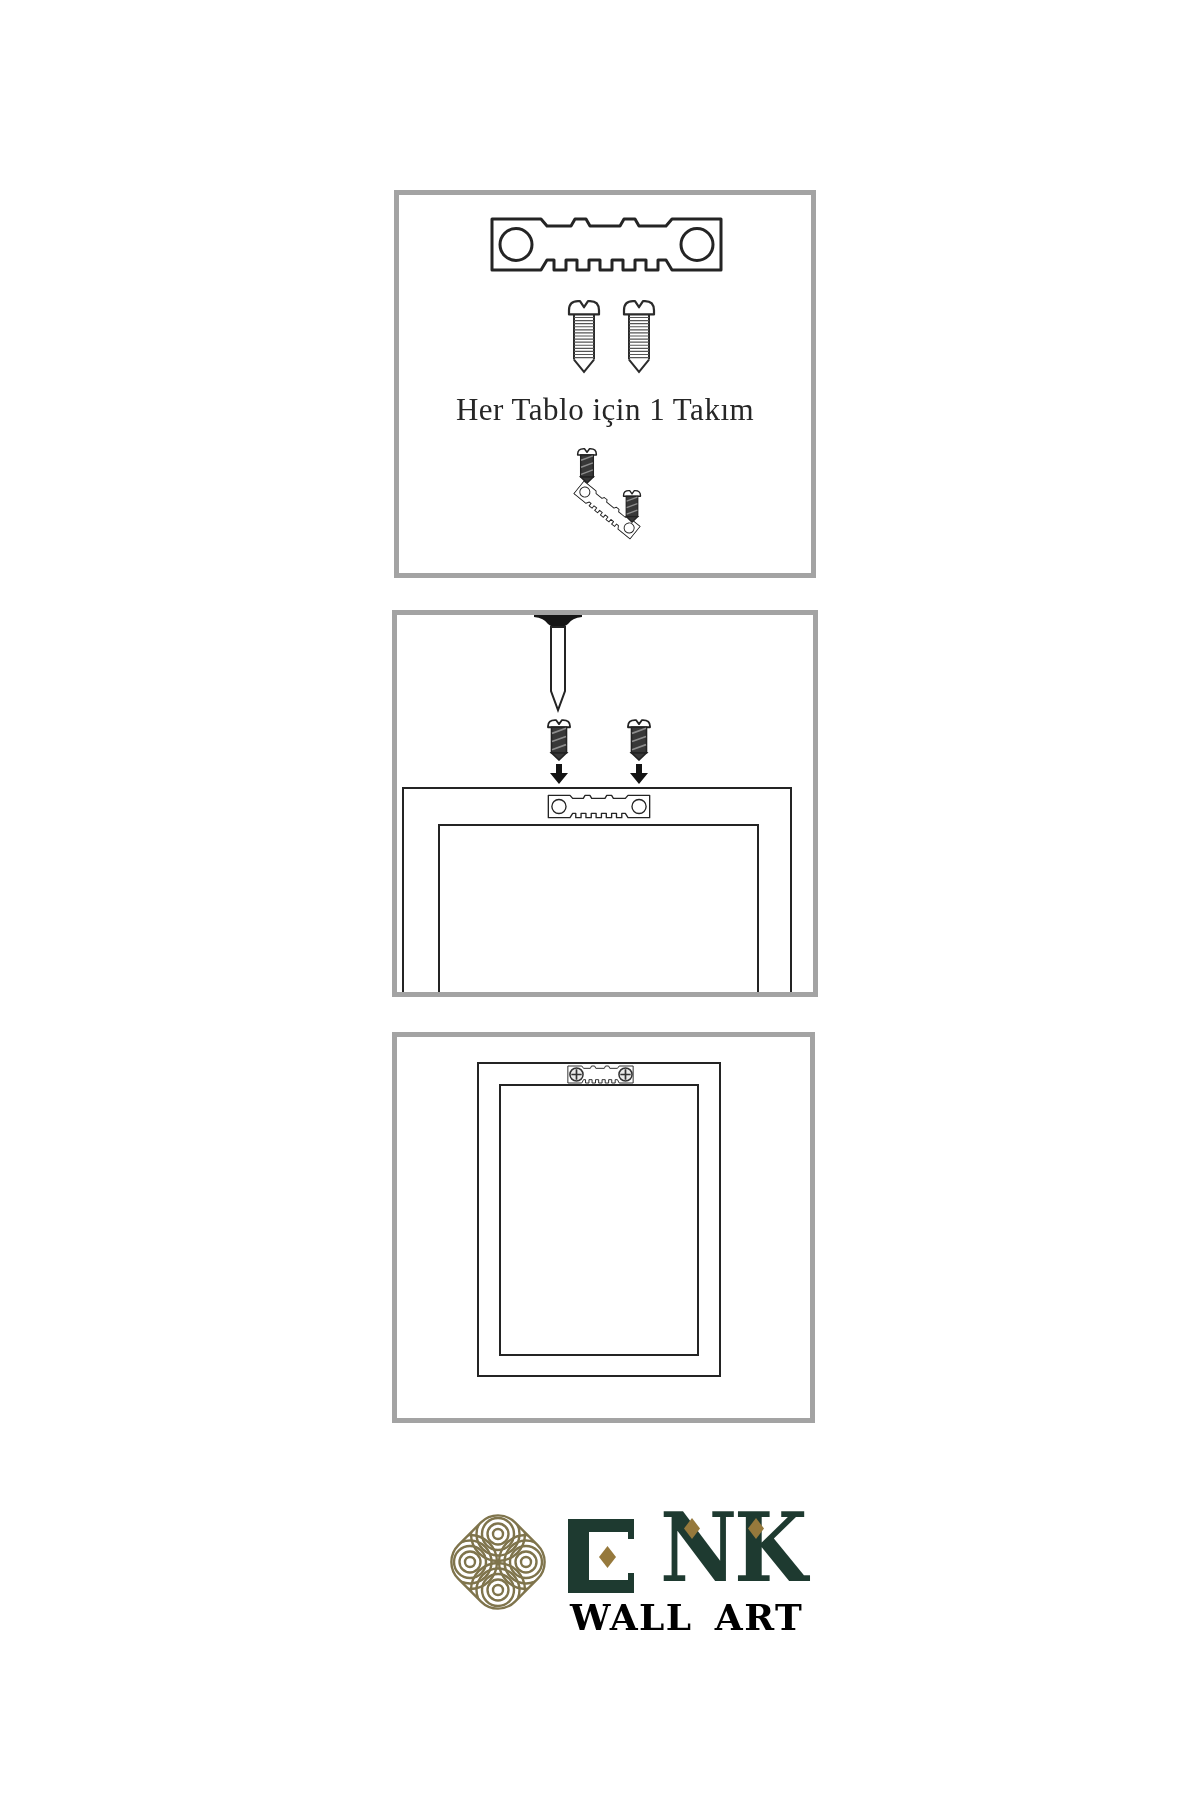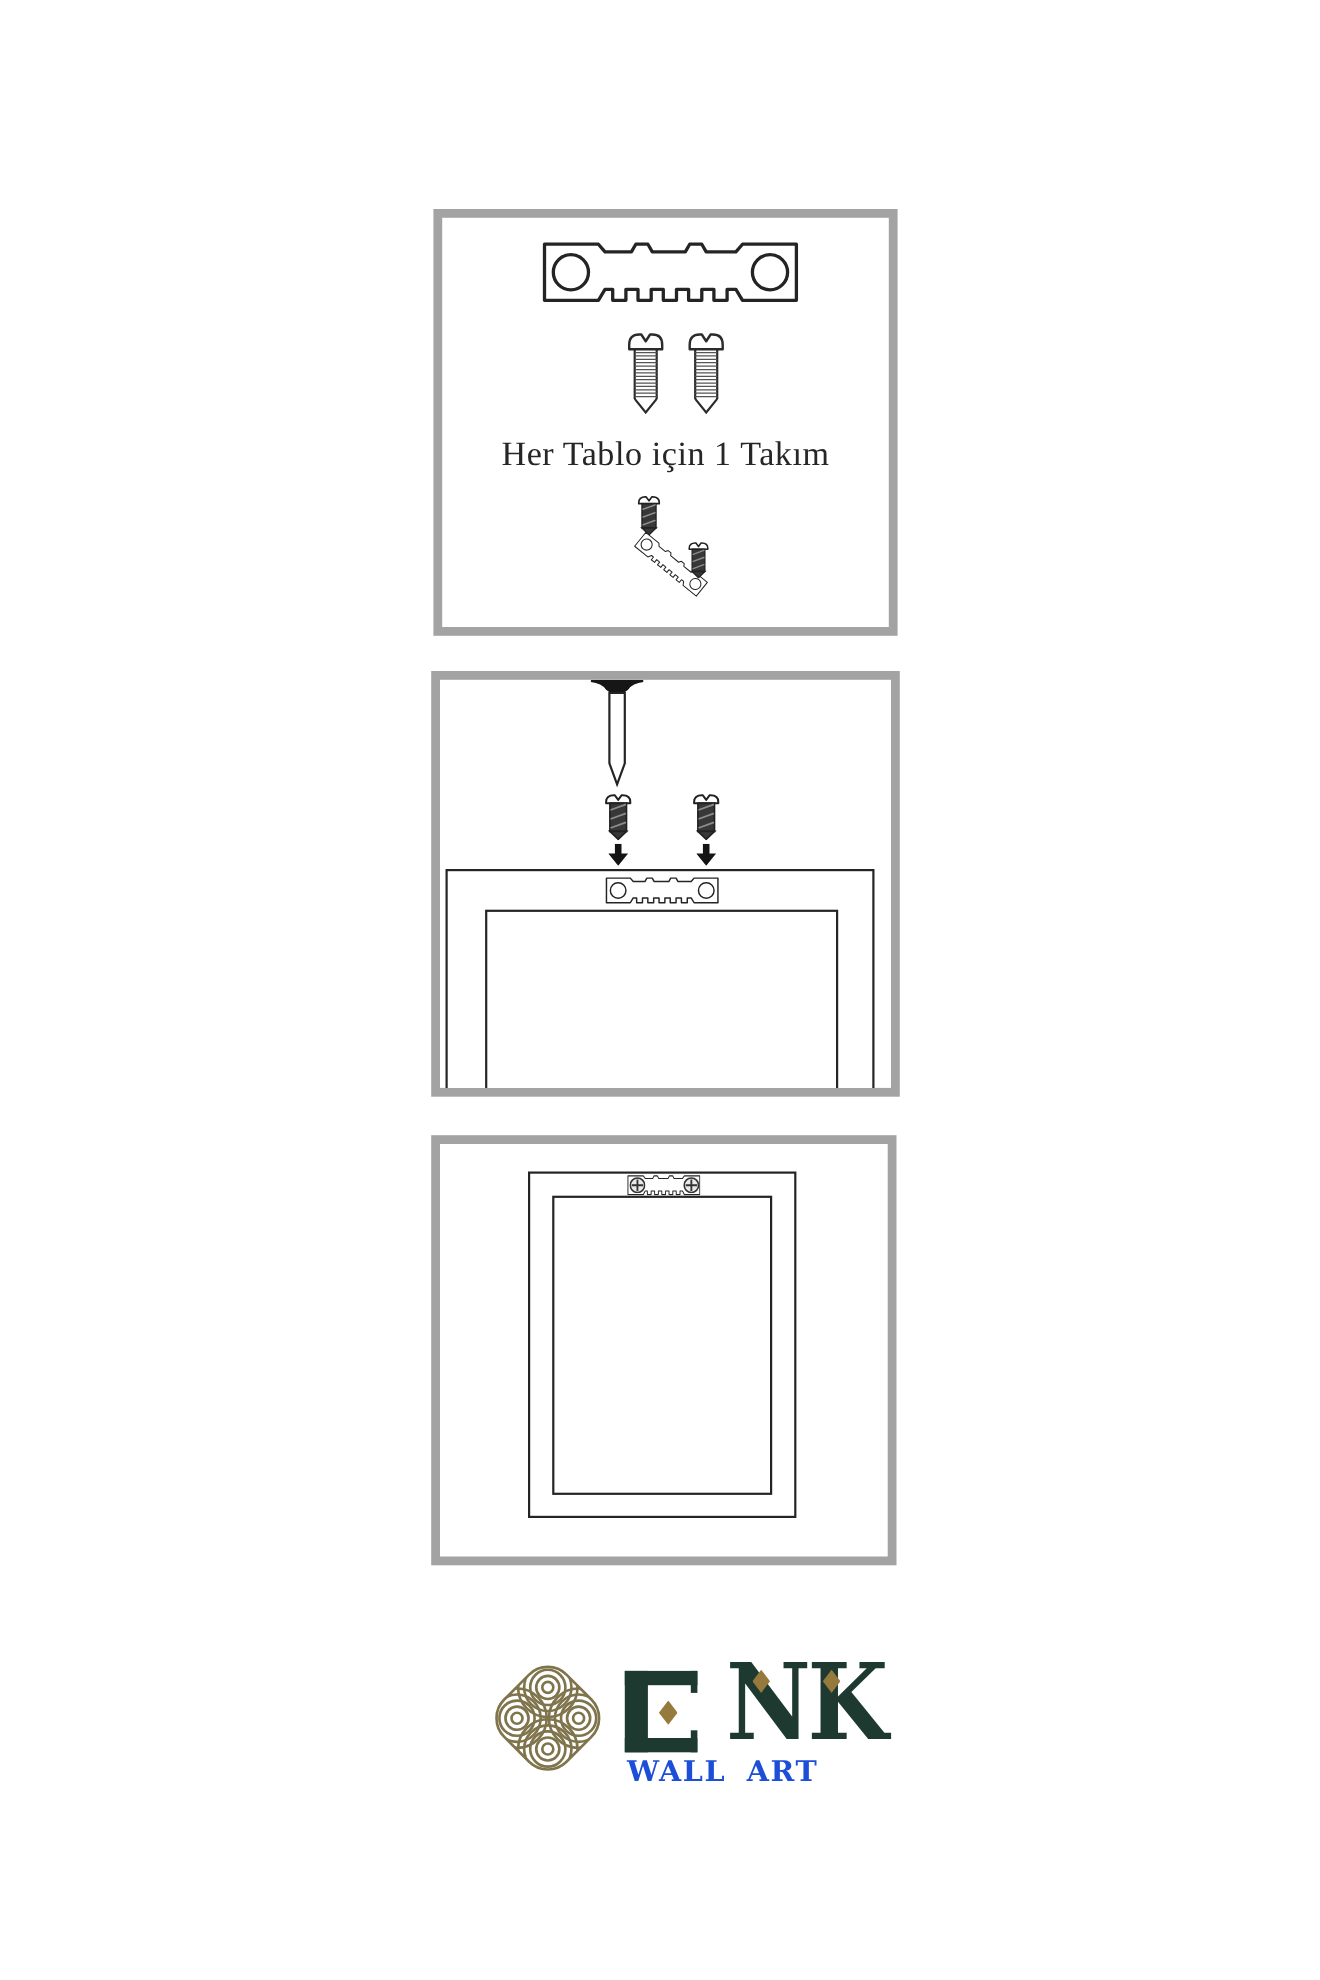--- a/index.html
+++ b/index.html
@@ -2,21 +2,21 @@
 <html><head>
 <meta charset="utf-8">
 <style>
   html,body{margin:0;padding:0;}
   body{
     width:1200px;height:1800px;position:relative;background:#ffffff;
     font-family:"Liberation Serif", serif;overflow:hidden;
   }
   .abs{position:absolute;}
   .panel{
-    position:absolute;background:#fff;border:8px solid #a3a3a3;
+    position:absolute;background:#fff;border:5px solid #a3a3a3;
     box-sizing:border-box;overflow:hidden;
   }
   #panel1{left:394px;top:190px;width:422px;height:388px;}
   #panel2{left:392px;top:610px;width:426px;height:387px;}
   #panel3{left:392px;top:1032px;width:423px;height:391px;}
   .rect{position:absolute;border:2px solid #242424;box-sizing:border-box;background:#fff;}
   .caption{
     position:absolute;left:0;right:0;top:197px;text-align:center;
     font-size:31px;font-weight:400;color:#262626;letter-spacing:.5px;
     font-family:"Liberation Serif", serif;
@@ -40,22 +40,22 @@
   #letter-e .stem{position:absolute;left:0;top:0;width:21px;height:74px;background:#1e3a30;}
   .dia{
     position:absolute;background:#96793c;
     clip-path:polygon(50% 0,100% 50%,50% 100%,0 50%);
   }
   #dia-mid{left:599px;top:1546px;width:17px;height:22px;}
   #dia-n{left:684px;top:1518px;width:16px;height:21px;}
   #dia-k{left:748px;top:1518px;width:16px;height:21px;}
   .tagline{
     position:absolute;left:570px;top:1596px;
-    font-family:"DejaVu Serif", serif;font-weight:700;font-size:26px;
-    letter-spacing:1.5px;word-spacing:8px;color:#1d4ed8;
+    font-family:"DejaVu Serif", serif;font-weight:700;font-size:36px;
+    letter-spacing:1.5px;word-spacing:8px;color:#000000;
   }
 </style>
 </head>
 <body>
 
 <svg width="0" height="0" style="position:absolute" aria-hidden="true">
   <defs>
     <symbol id="sym-plate" viewBox="0 0 235 57" preserveAspectRatio="none">
       <path d="M3,3 L52,3 L58,10 L82,10 L86,3 L97,3 L101,10 L131,10 L135,3 L146,3 L150,10 L177,10 L183,3 L232,3
                L232,54 L183,54 L177,44 L169,44 L169,54 L157,54 L157,44 L146,44 L146,54 L134,54 L134,44 L123,44

